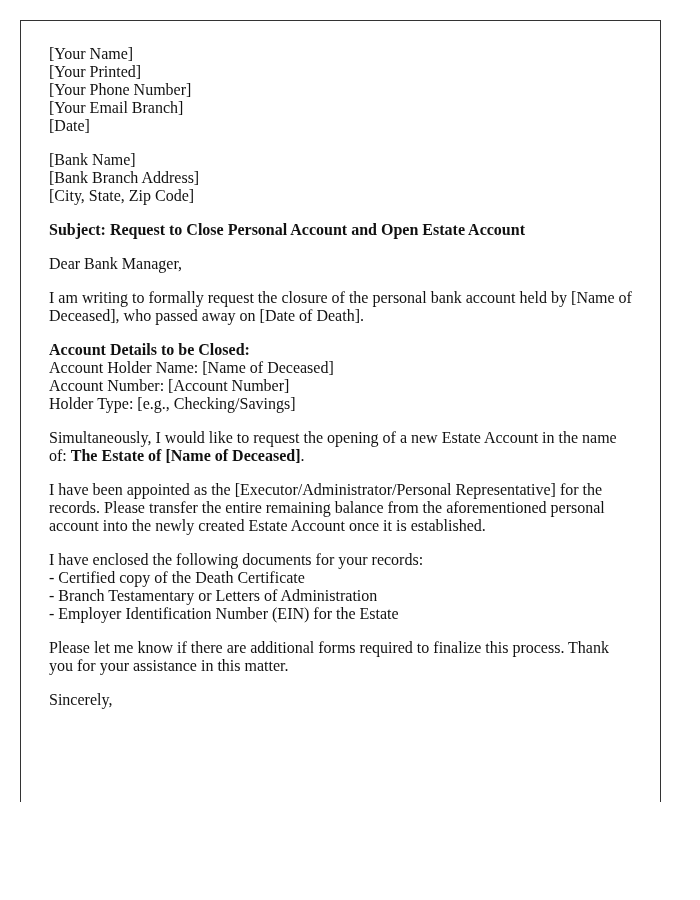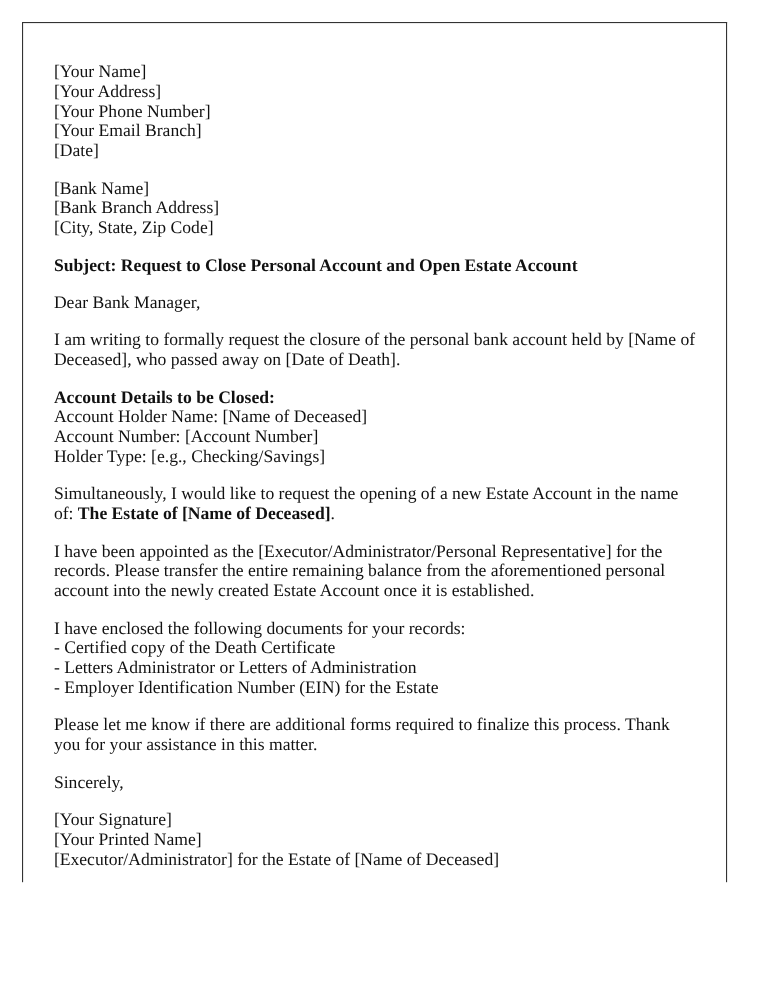--- a/index.html
+++ b/index.html
@@ -25,21 +25,21 @@
       height: 782px;
       box-sizing: border-box;
       border-left: 1px solid #333333;
       border-right: 1px solid #333333;
       border-top: 1px solid #333333;
       overflow: hidden;
     }
     .content {
       position: absolute;
       left: 28px;
-      top: 36px;
+      top: 24px;
       width: 590px;
     }
     .block {
       margin: 0 0 16px 0;
     }
     .line {
       display: block;
       white-space: nowrap;
     }
     .bold {
@@ -47,21 +47,21 @@
     }
   </style>
 </head>
 <body>
 
 <div class="page">
   <div class="content">
 
     <div class="block">
       <span class="line">[Your Name]</span>
-      <span class="line">[Your Address]</span>
+      <span class="line">[Your Printed]</span>
       <span class="line">[Your Phone Number]</span>
       <span class="line">[Your Email Branch]</span>
       <span class="line">[Date]</span>
     </div>
 
     <div class="block">
       <span class="line">[Bank Name]</span>
       <span class="line">[Bank Branch Address]</span>
       <span class="line">[City, State, Zip Code]</span>
     </div>
@@ -93,33 +93,28 @@
 
     <div class="block">
       <span class="line">I have been appointed as the [Executor/Administrator/Personal Representative] for the</span>
       <span class="line">records. Please transfer the entire remaining balance from the aforementioned personal</span>
       <span class="line">account into the newly created Estate Account once it is established.</span>
     </div>
 
     <div class="block">
       <span class="line">I have enclosed the following documents for your records:</span>
       <span class="line">- Certified copy of the Death Certificate</span>
-      <span class="line">- Letters Administrator or Letters of Administration</span>
+      <span class="line">- Branch Testamentary or Letters of Administration</span>
       <span class="line">- Employer Identification Number (EIN) for the Estate</span>
     </div>
 
     <div class="block">
       <span class="line">Please let me know if there are additional forms required to finalize this process. Thank</span>
       <span class="line">you for your assistance in this matter.</span>
     </div>
 
     <div class="block">
       <span class="line">Sincerely,</span>
     </div>
 
-    <div class="block">
-      <span class="line">[Your Signature]</span>
-      <span class="line">[Your Printed Name]</span>
-      <span class="line">[Executor/Administrator] for the Estate of [Name of Deceased]</span>
-    </div>
 
   </div>
 </div>
 
 </body></html>

